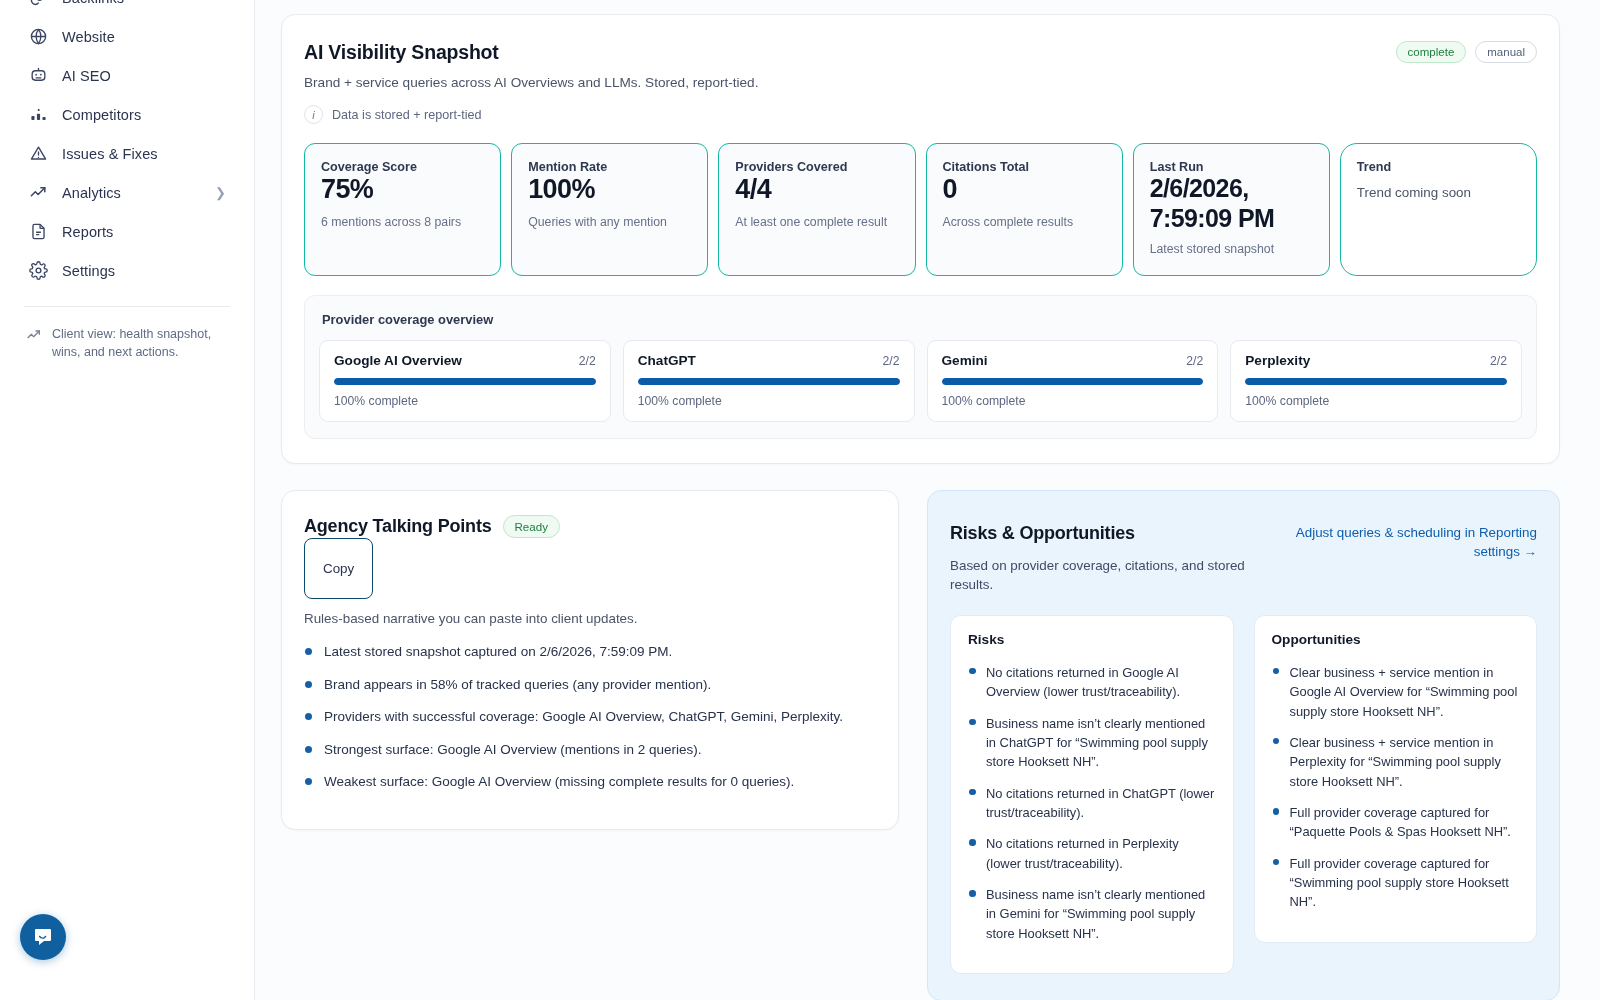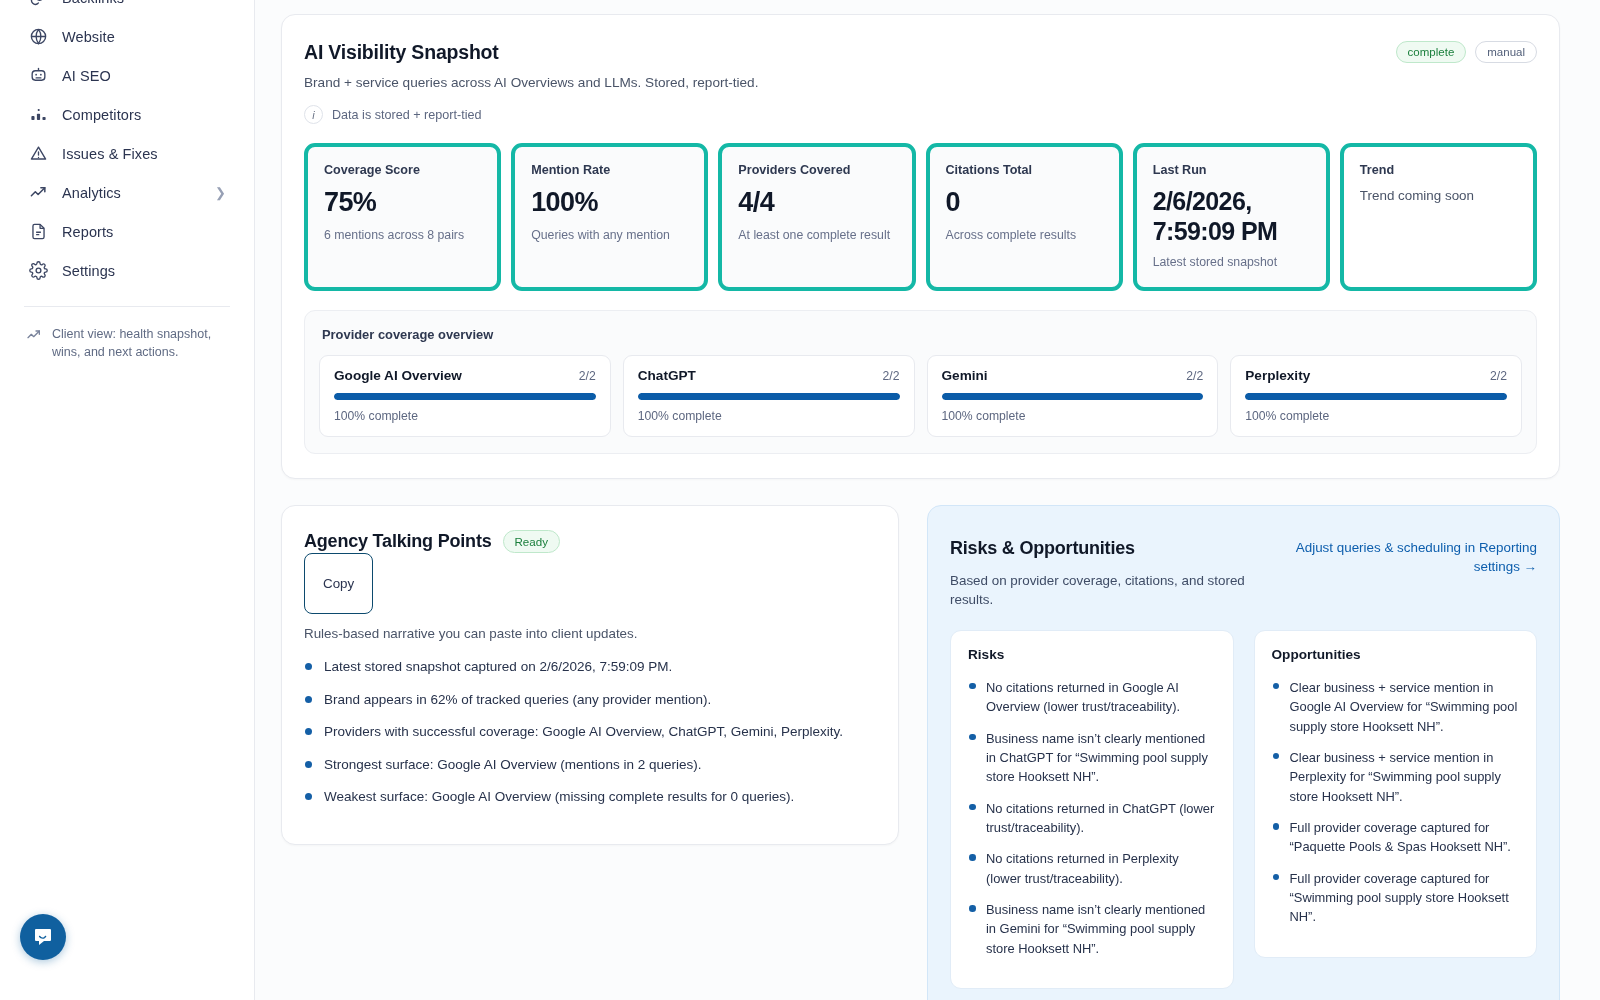--- a/index.html
+++ b/index.html
@@ -86,26 +86,26 @@
     width: 19px; height: 19px; border-radius: 50%;
     border: 1px solid #dfe3ea; color: #6b7487;
     font-size: 11px; font-style: italic;
     display: flex; align-items: center; justify-content: center;
   }
   .info-text { font-size: 12.6px; color: #5d6780; }
 
   .metrics { display: flex; gap: 10px; margin-top: 19px; }
   .metric {
     flex: 1; min-width: 0;
-    background: #fafbfc; border: 4px solid #14b8a6; border-radius: 11px;
+    background: #fafbfc; border: 1px solid #14b8a6; border-radius: 11px;
     padding: 16px 8px 18px 16px; min-height: 133px;
   }
-  .metric.plain { background: #fff; }
+  .metric.plain { background: #fff; border-radius: 17px; }
   .m-label { font-size: 12.6px; font-weight: 600; color: #2e3850; }
-  .m-value { font-size: 27px; font-weight: 700; color: #101828; margin-top: 10px; line-height: 1.18; letter-spacing: -.6px; }
+  .m-value { font-size: 27px; font-weight: 700; color: #101828; line-height: 1.18; letter-spacing: -.6px; }
   .m-value.sm { font-size: 25px; }
   .m-note { font-size: 12.3px; color: #67708a; margin-top: 9px; }
   .m-soft { font-size: 13.4px; color: #4a5468; margin-top: 11px; }
 
   .provider-block {
     margin-top: 19px;
     background: #fafbfc; border: 1px solid #eceef2; border-radius: 11px;
     padding: 16px 14px 16px 14px;
   }
   .pb-title { font-size: 12.9px; font-weight: 600; color: #2e3850; margin-bottom: 13px; padding-left: 3px; }
@@ -390,21 +390,21 @@
         <div class="tp-head">
           <div class="tp-title-wrap">
             <h2 class="h2">Agency Talking Points</h2>
             <span class="badge-ready">Ready</span>
           </div>
           <button class="copy-btn">Copy</button>
         </div>
         <div class="tp-sub">Rules-based narrative you can paste into client updates.</div>
         <ul class="bullets">
           <li>Latest stored snapshot captured on 2/6/2026, 7:59:09 PM.</li>
-          <li>Brand appears in 62% of tracked queries (any provider mention).</li>
+          <li>Brand appears in 58% of tracked queries (any provider mention).</li>
           <li>Providers with successful coverage: Google AI Overview, ChatGPT, Gemini, Perplexity.</li>
           <li>Strongest surface: Google AI Overview (mentions in 2 queries).</li>
           <li>Weakest surface: Google AI Overview (missing complete results for 0 queries).</li>
         </ul>
       </section>
 
       <section class="risks-card">
         <div class="rc-head">
           <div class="rc-left">
             <h2 class="h2">Risks &amp; Opportunities</h2>

